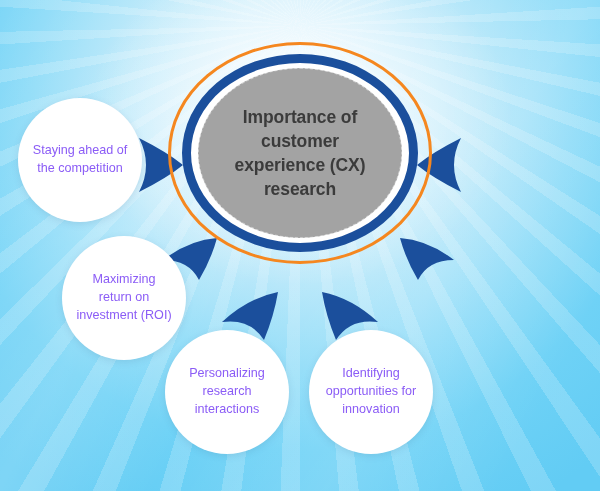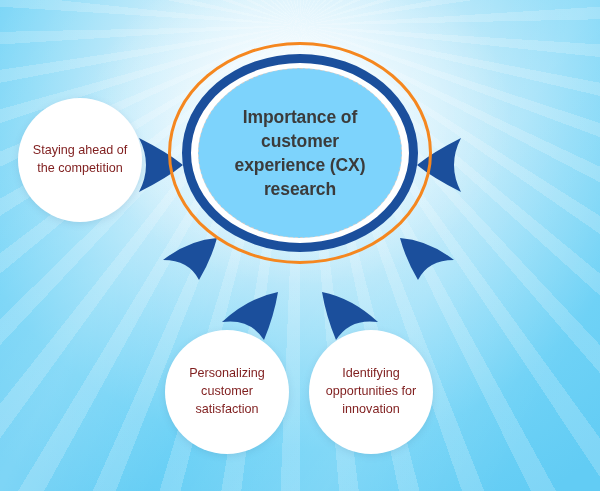--- a/index.html
+++ b/index.html
@@ -87,21 +87,21 @@
     box-sizing: border-box;
     background: #ffffff;
   }
   .hub-disc {
     position: absolute;
     left: 30px;
     top: 26px;
     right: 30px;
     bottom: 26px;
     border-radius: 50%;
-    background: #7dd3fc;
+    background: #a3a3a3;
     border: 1px dashed #c9c9c9;
     box-sizing: border-box;
     display: flex;
     align-items: center;
     justify-content: center;
   }
   .hub-title {
     font-size: 17.5px;
     font-weight: bold;
     color: #3b3b3b;
@@ -126,21 +126,21 @@
     border-radius: 50%;
     background: #ffffff;
     width: calc(100% - 10px);
     height: calc(100% - 10px);
     display: flex;
     align-items: center;
     justify-content: center;
   }
   .bubble-label {
     font-size: 12.6px;
-    color: #7f1d1d;
+    color: #8b5cf6;
     text-align: center;
     line-height: 1.42;
     padding: 0 8px;
   }
 
   #bubble-staying   { left: 18px;  top: 98px;  width: 124px; height: 124px; }
   #bubble-understanding { left: 458px; top: 98px;  width: 124px; height: 124px; }
   #bubble-roi       { left: 62px;  top: 236px; width: 124px; height: 124px; }
   #bubble-enhancing { left: 412px; top: 236px; width: 124px; height: 124px; }
   #bubble-personalizing { left: 165px; top: 330px; width: 124px; height: 124px; }
@@ -199,25 +199,30 @@
     </svg>
   </div>
 
   <div class="bubble" id="bubble-staying">
     <div class="bubble-inner">
       <span class="bubble-label">Staying ahead of the competition</span>
     </div>
   </div>
 
 
+  <div class="bubble" id="bubble-roi">
+    <div class="bubble-inner">
+      <span class="bubble-label">Maximizing return on investment (ROI)</span>
+    </div>
+  </div>
 
 
   <div class="bubble" id="bubble-personalizing">
     <div class="bubble-inner">
-      <span class="bubble-label">Personalizing customer satisfaction</span>
+      <span class="bubble-label">Personalizing research interactions</span>
     </div>
   </div>
 
   <div class="bubble" id="bubble-identifying">
     <div class="bubble-inner">
       <span class="bubble-label">Identifying opportunities for innovation</span>
     </div>
   </div>
 
   <div class="hub">

